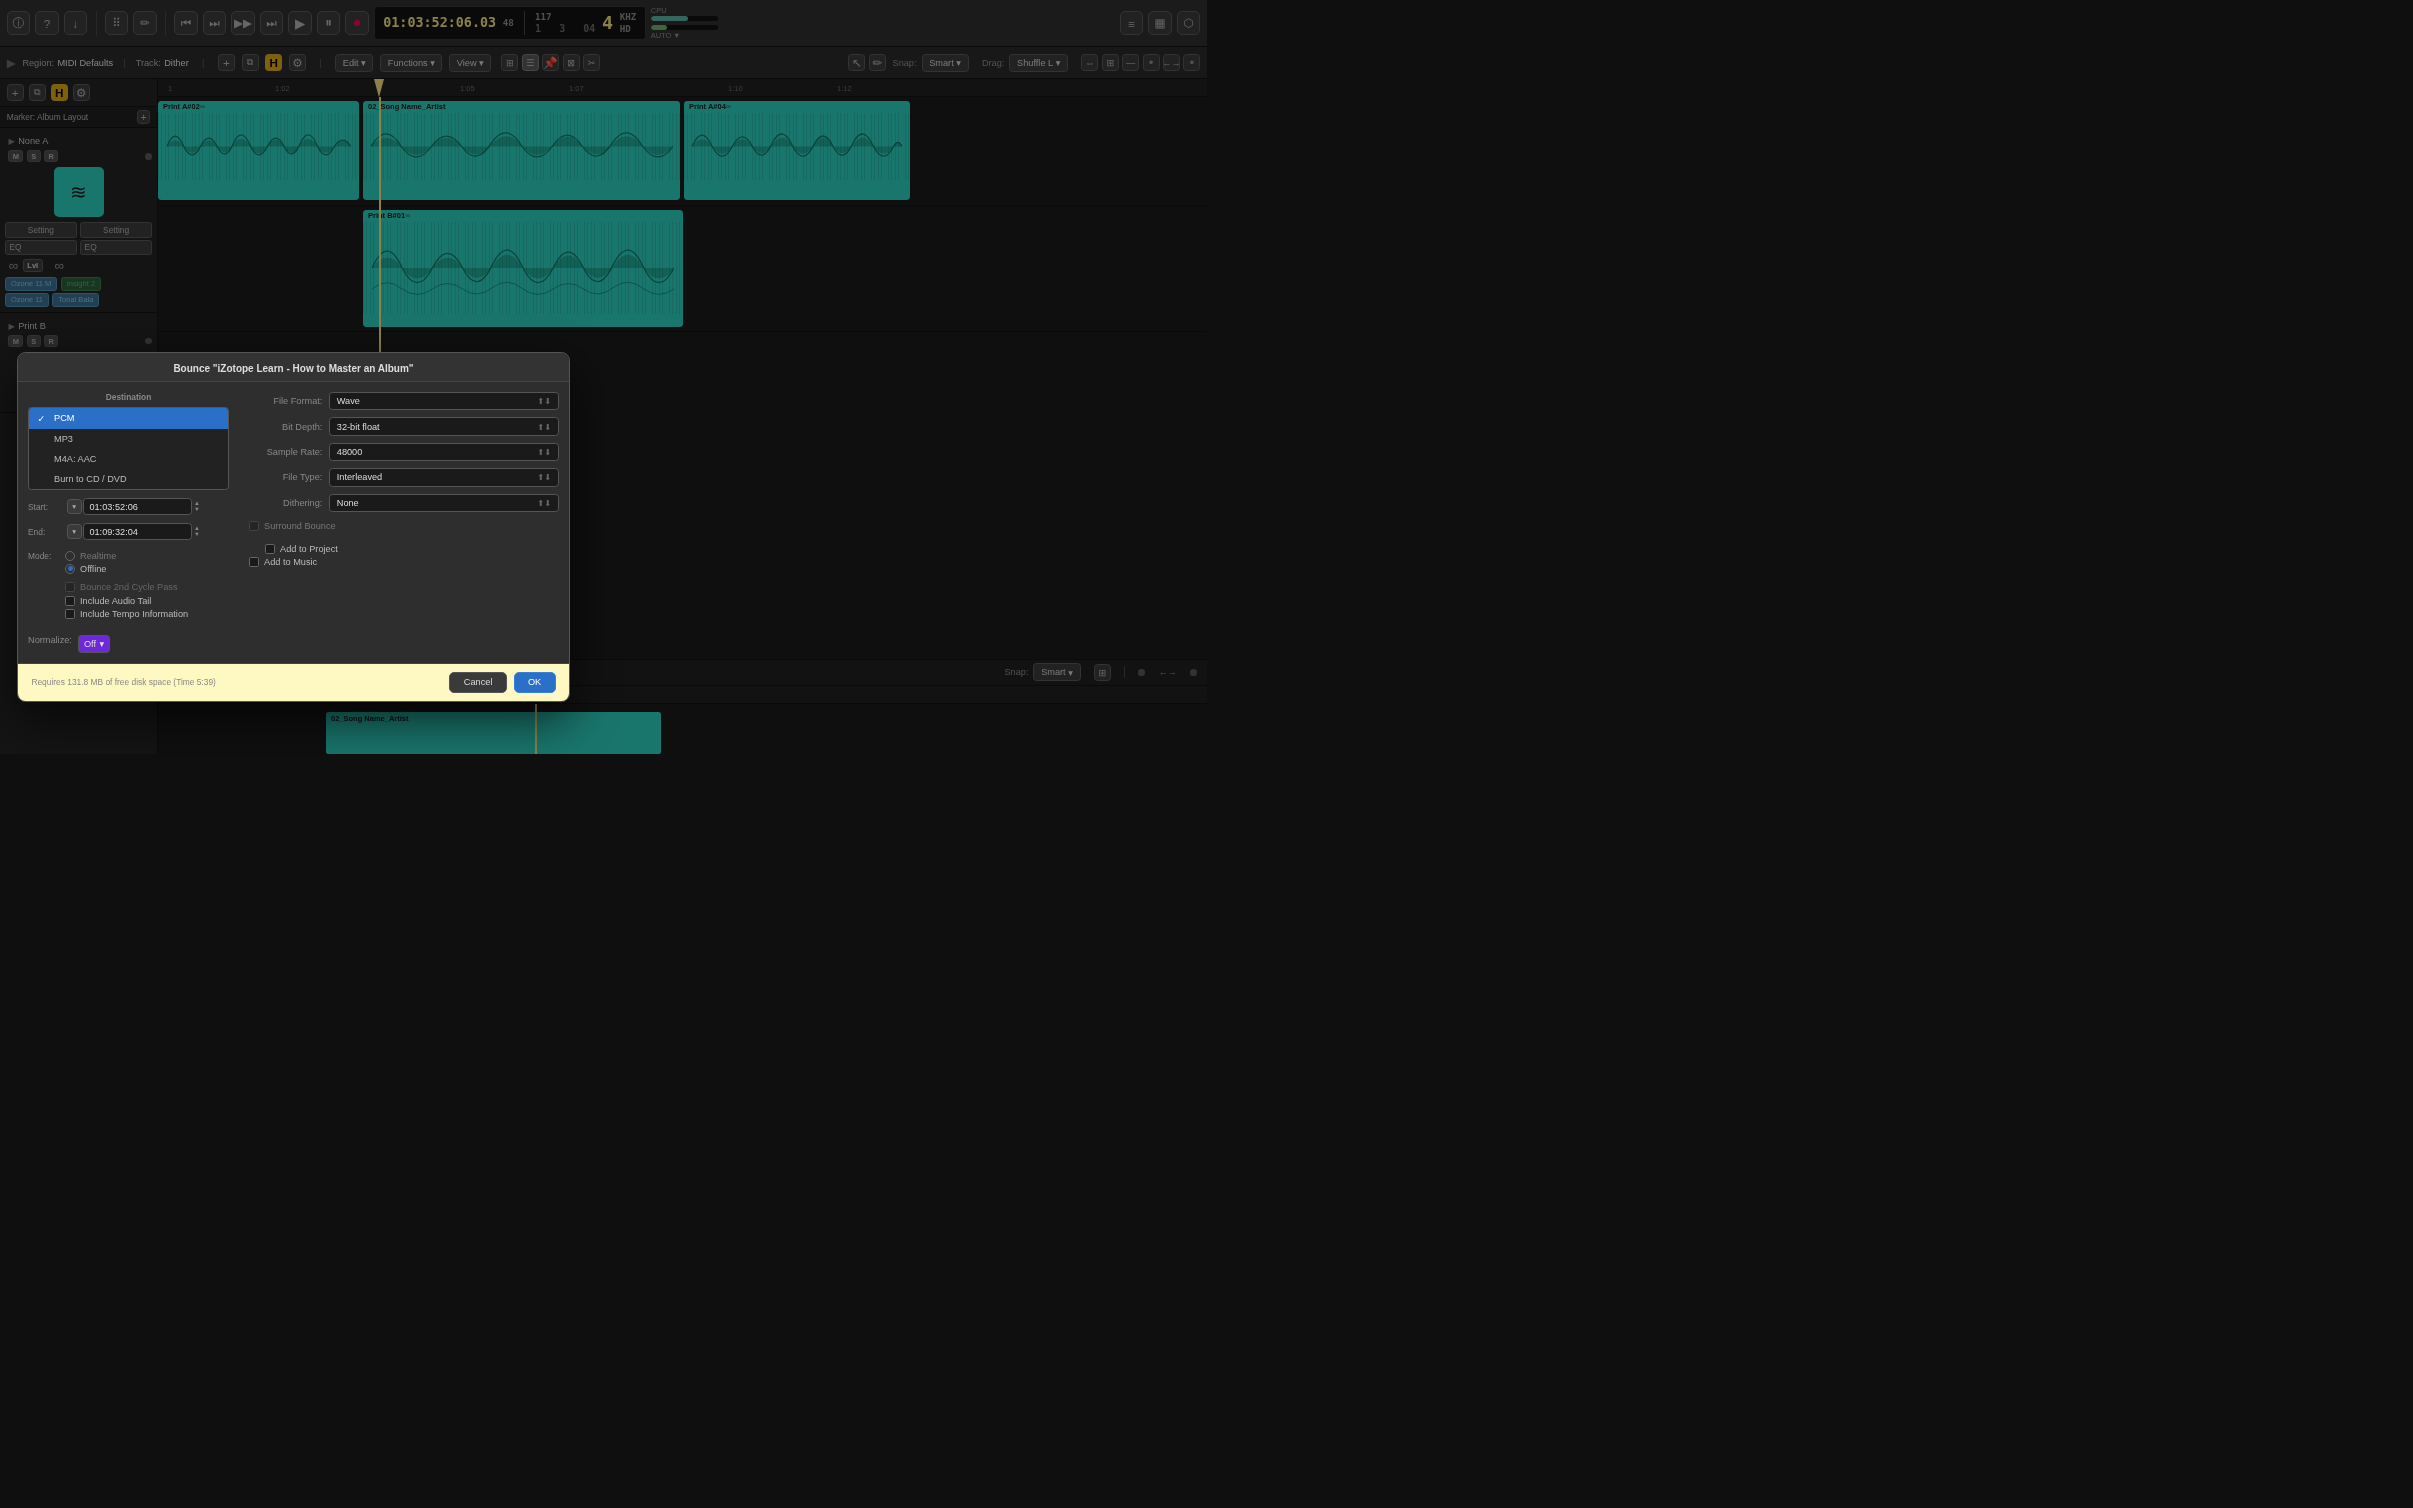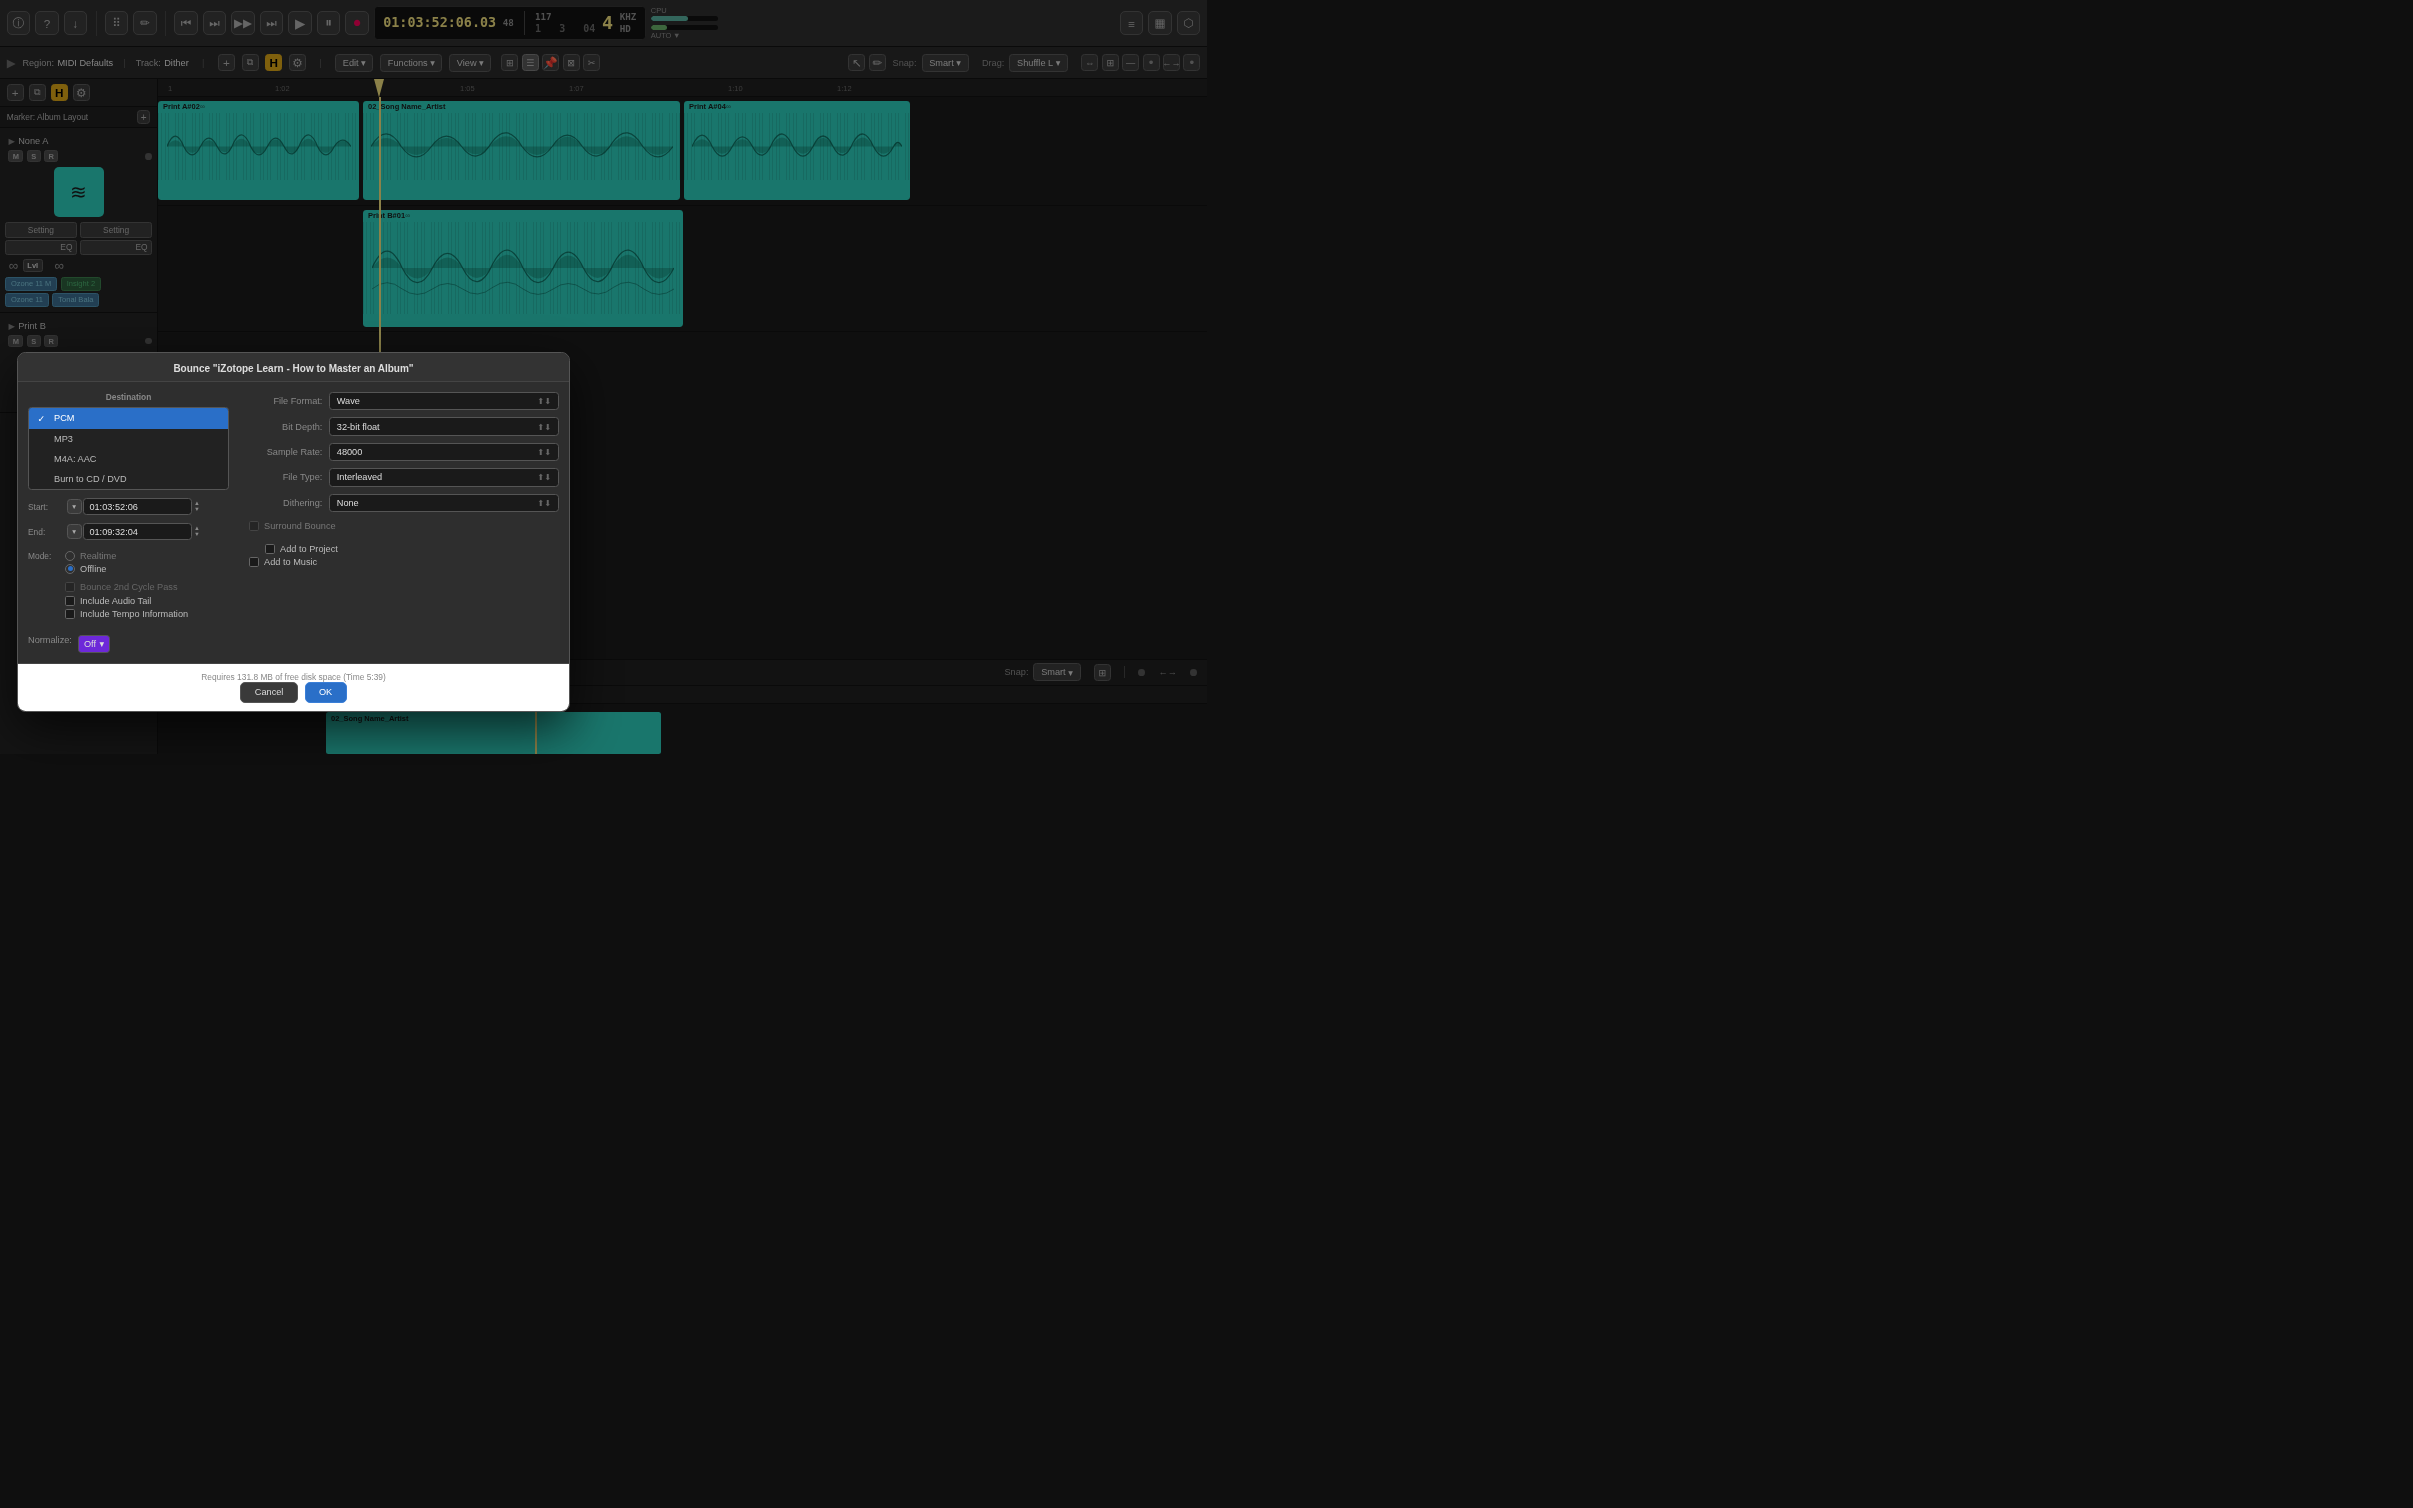--- a/index.html
+++ b/index.html
@@ -192,21 +192,21 @@
       flex: 1; padding: 1.7px 3.4px; border-radius: 2.5px;
       background: #3a3a3a; border: 0.8px solid #555;
       color: #aaa; font-size: 8.4px; text-align: center; cursor: pointer;
     }
     .eq-row {
       display: flex; gap: 3.4px; margin-top: 1.7px;
     }
     .eq-btn {
       flex: 1; padding: 1.7px 3.4px; border-radius: 2.5px;
       background: #3a3a3a; border: 0.8px solid #555;
-      color: #aaa; font-size: 8.4px; text-align: right; cursor: pointer;
+      color: #aaa; font-size: 8.4px; text-align: left; cursor: pointer;
     }
     .lvl-row {
       display: flex; align-items: center; gap: 5px; margin-top: 3.4px; padding: 0 3.4px;
     }
     .plugin-badge {
       padding: 1.7px 5px; border-radius: 2.5px; font-size: 7.5px; cursor: pointer;
     }
     .plugin-ozone { background: #3a6a8a; color: #7bbfd4; border: 0.8px solid #4a8aaa; }
     .plugin-insight { background: #2a5a3a; color: #4aaa6a; border: 0.8px solid #3a7a4a; }
 
@@ -418,22 +418,21 @@
       cursor: pointer;
     }
     .form-select-arrow { color: #666; font-size: 8.4px; }
 
     .dialog-footer {
       border-top: 0.8px solid #444;
       padding: 8.4px 13.4px;
       display: flex;
       align-items: center;
       justify-content: space-between;
-      background: #ffffff;
-      flex-direction: column;
+      background: #fef9c3;
     }
     .footer-info {
       font-size: 8.4px; color: #888;
     }
     .footer-btns {
       display: flex; gap: 6.7px;
     }
     .btn-cancel {
       background: #3a3a3a;
       border: 0.8px solid #555;

